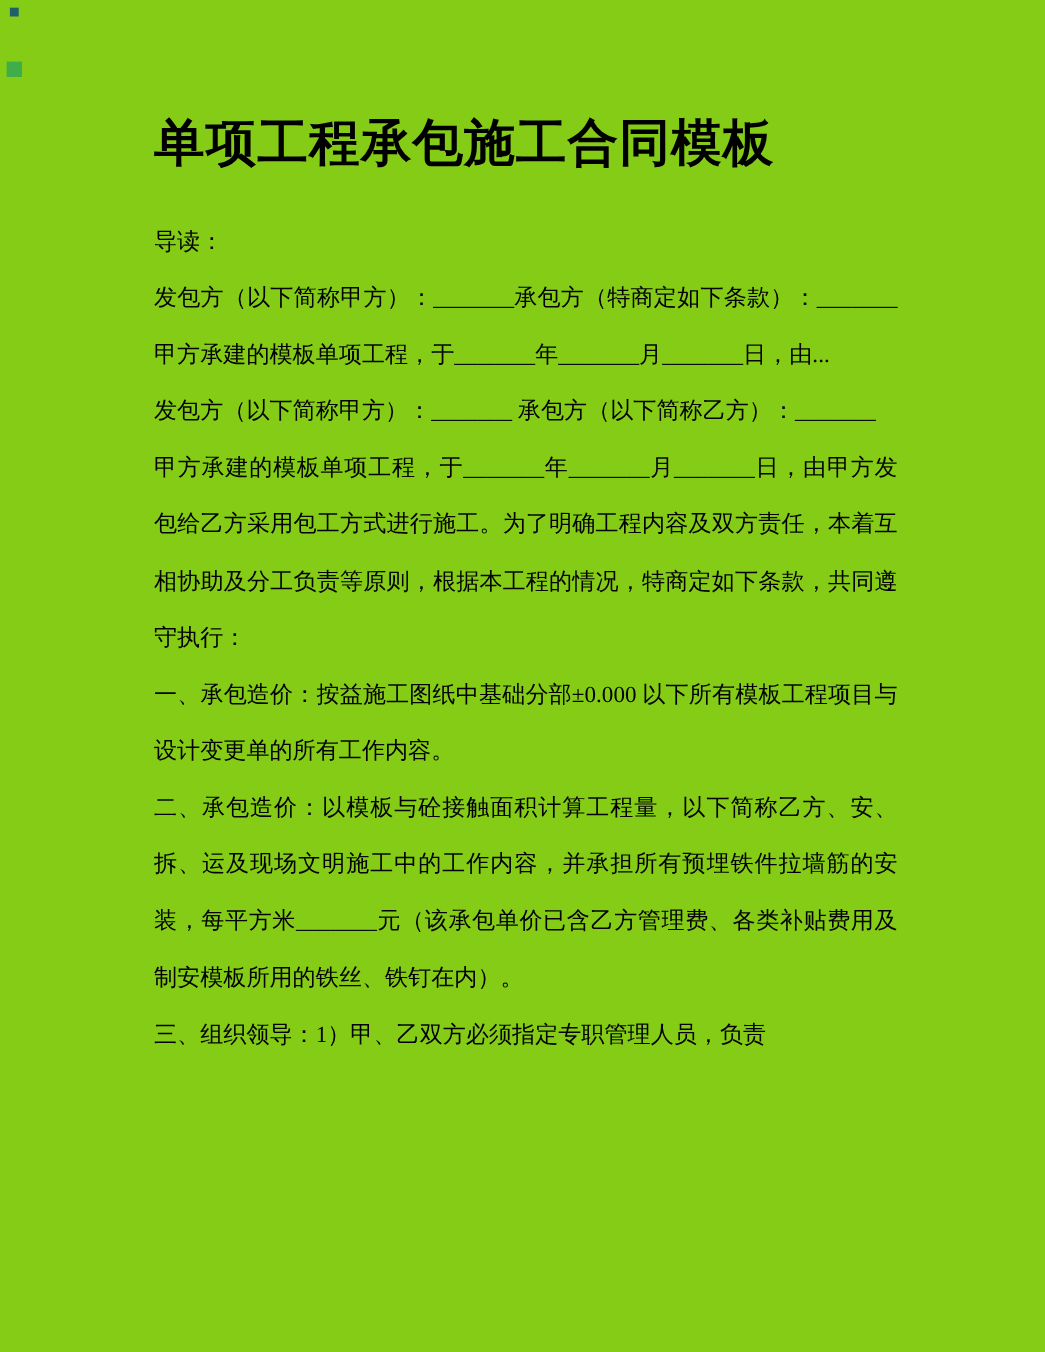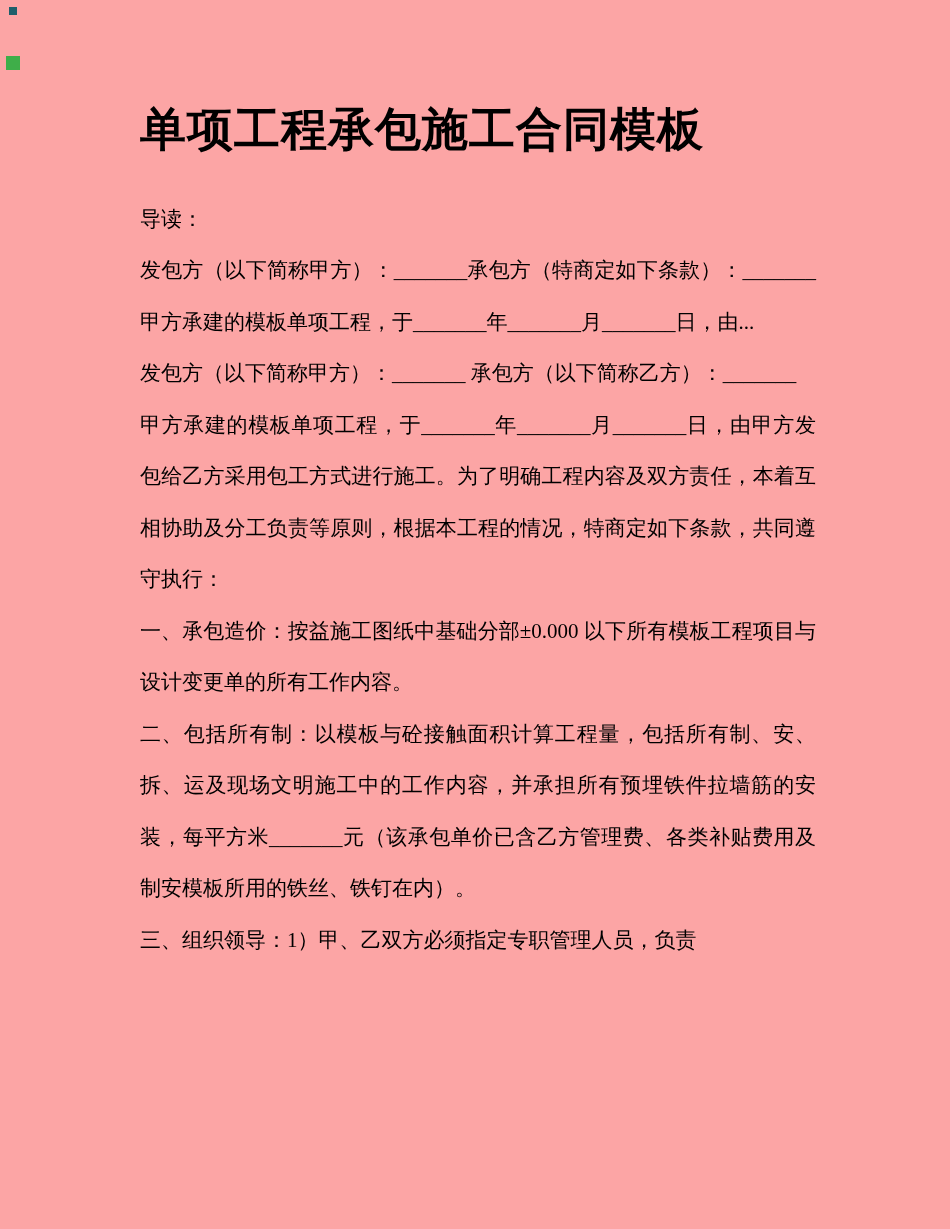--- a/index.html
+++ b/index.html
@@ -4,21 +4,21 @@
 <style>
   html, body {
     margin: 0;
     padding: 0;
     background: #ffffff;
   }
   .page {
     position: relative;
     width: 950px;
     height: 1229px;
-    background: #fca5a5;
+    background: #84cc16;
     overflow: hidden;
     font-family: "Liberation Serif", "DejaVu Serif", serif;
     color: #000000;
   }
   .corner-marker-top {
     position: absolute;
     left: 9px;
     top: 7px;
     width: 8px;
     height: 8px;
@@ -72,18 +72,18 @@
     <p class="doc-paragraph no-justify">导读：</p>
 
     <p class="doc-paragraph">发包方（以下简称甲方）：_______承包方（特商定如下条款）：_______甲方承建的模板单项工程，于_______年_______月_______日，由...</p>
 
     <p class="doc-paragraph">发包方（以下简称甲方）：_______ 承包方（以下简称乙方）：_______</p>
 
     <p class="doc-paragraph">甲方承建的模板单项工程，于_______年_______月_______日，由甲方发包给乙方采用包工方式进行施工。为了明确工程内容及双方责任，本着互相协助及分工负责等原则，根据本工程的情况，特商定如下条款，共同遵守执行：</p>
 
     <p class="doc-paragraph">一、承包造价：按益施工图纸中基础分部±0.000 以下所有模板工程项目与设计变更单的所有工作内容。</p>
 
-    <p class="doc-paragraph">二、包括所有制：以模板与砼接触面积计算工程量，包括所有制、安、拆、运及现场文明施工中的工作内容，并承担所有预埋铁件拉墙筋的安装，每平方米_______元（该承包单价已含乙方管理费、各类补贴费用及制安模板所用的铁丝、铁钉在内）。</p>
+    <p class="doc-paragraph">二、承包造价：以模板与砼接触面积计算工程量，以下简称乙方、安、拆、运及现场文明施工中的工作内容，并承担所有预埋铁件拉墙筋的安装，每平方米_______元（该承包单价已含乙方管理费、各类补贴费用及制安模板所用的铁丝、铁钉在内）。</p>
 
     <p class="doc-paragraph">三、组织领导：1）甲、乙双方必须指定专职管理人员，负责</p>
 
   </div>
 </div>
 
 </body></html>

